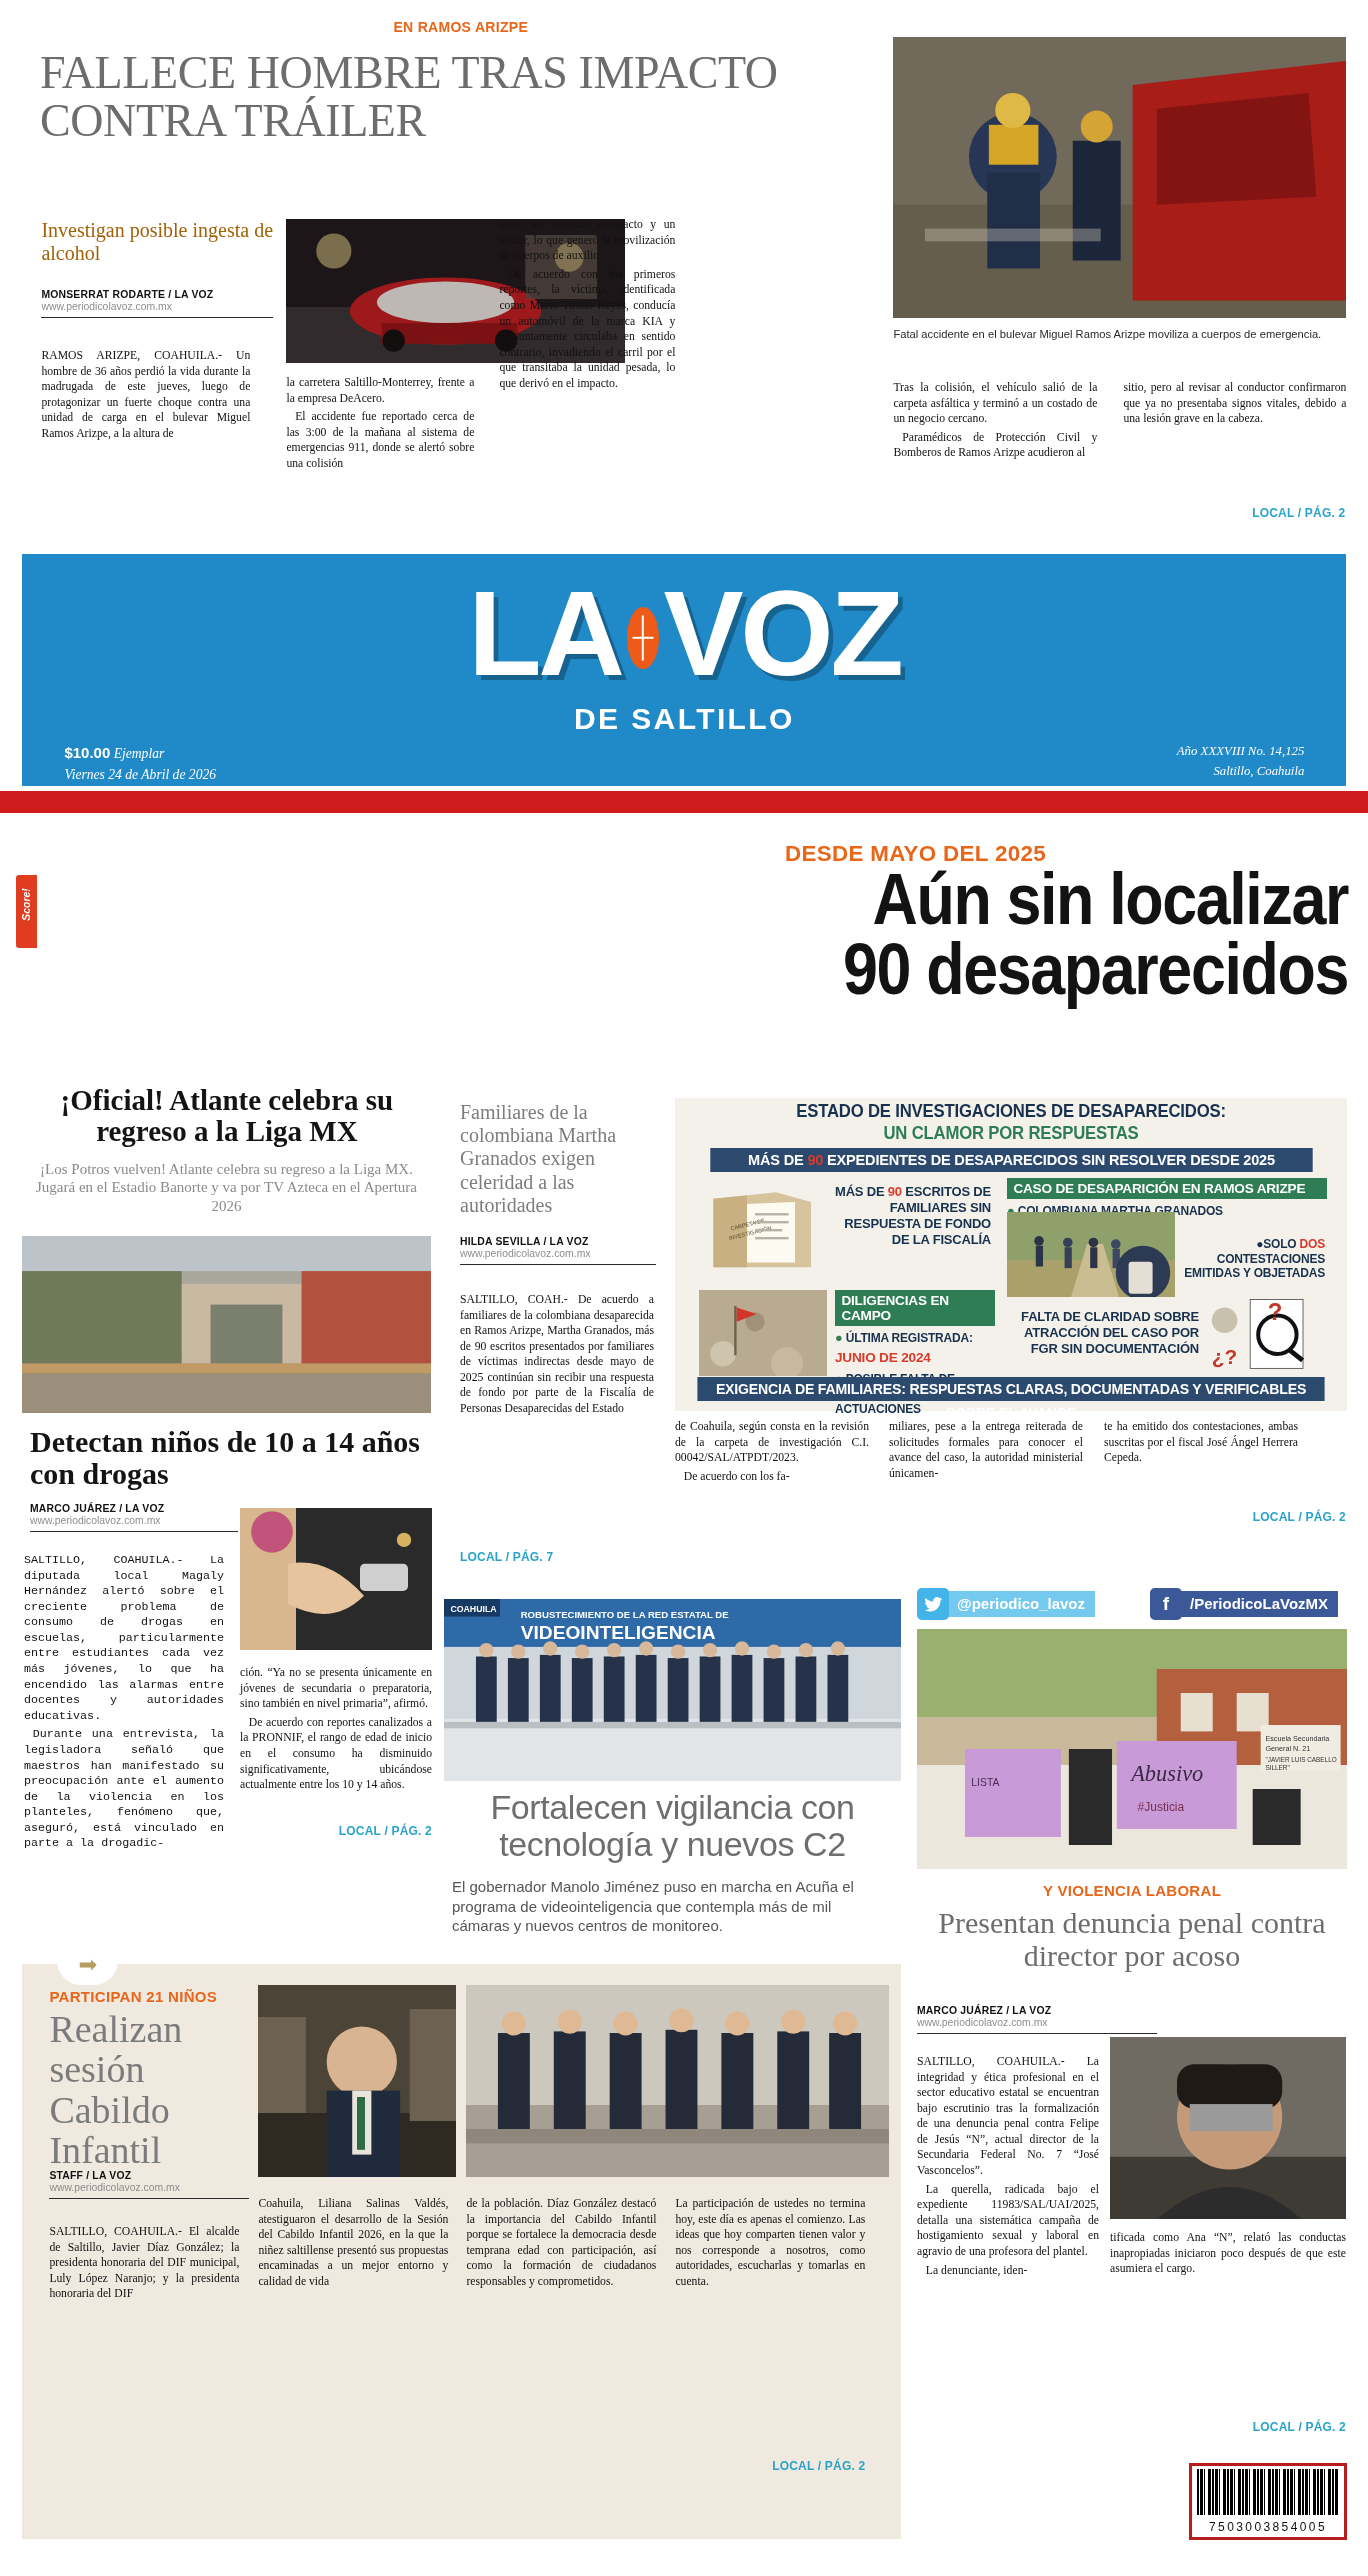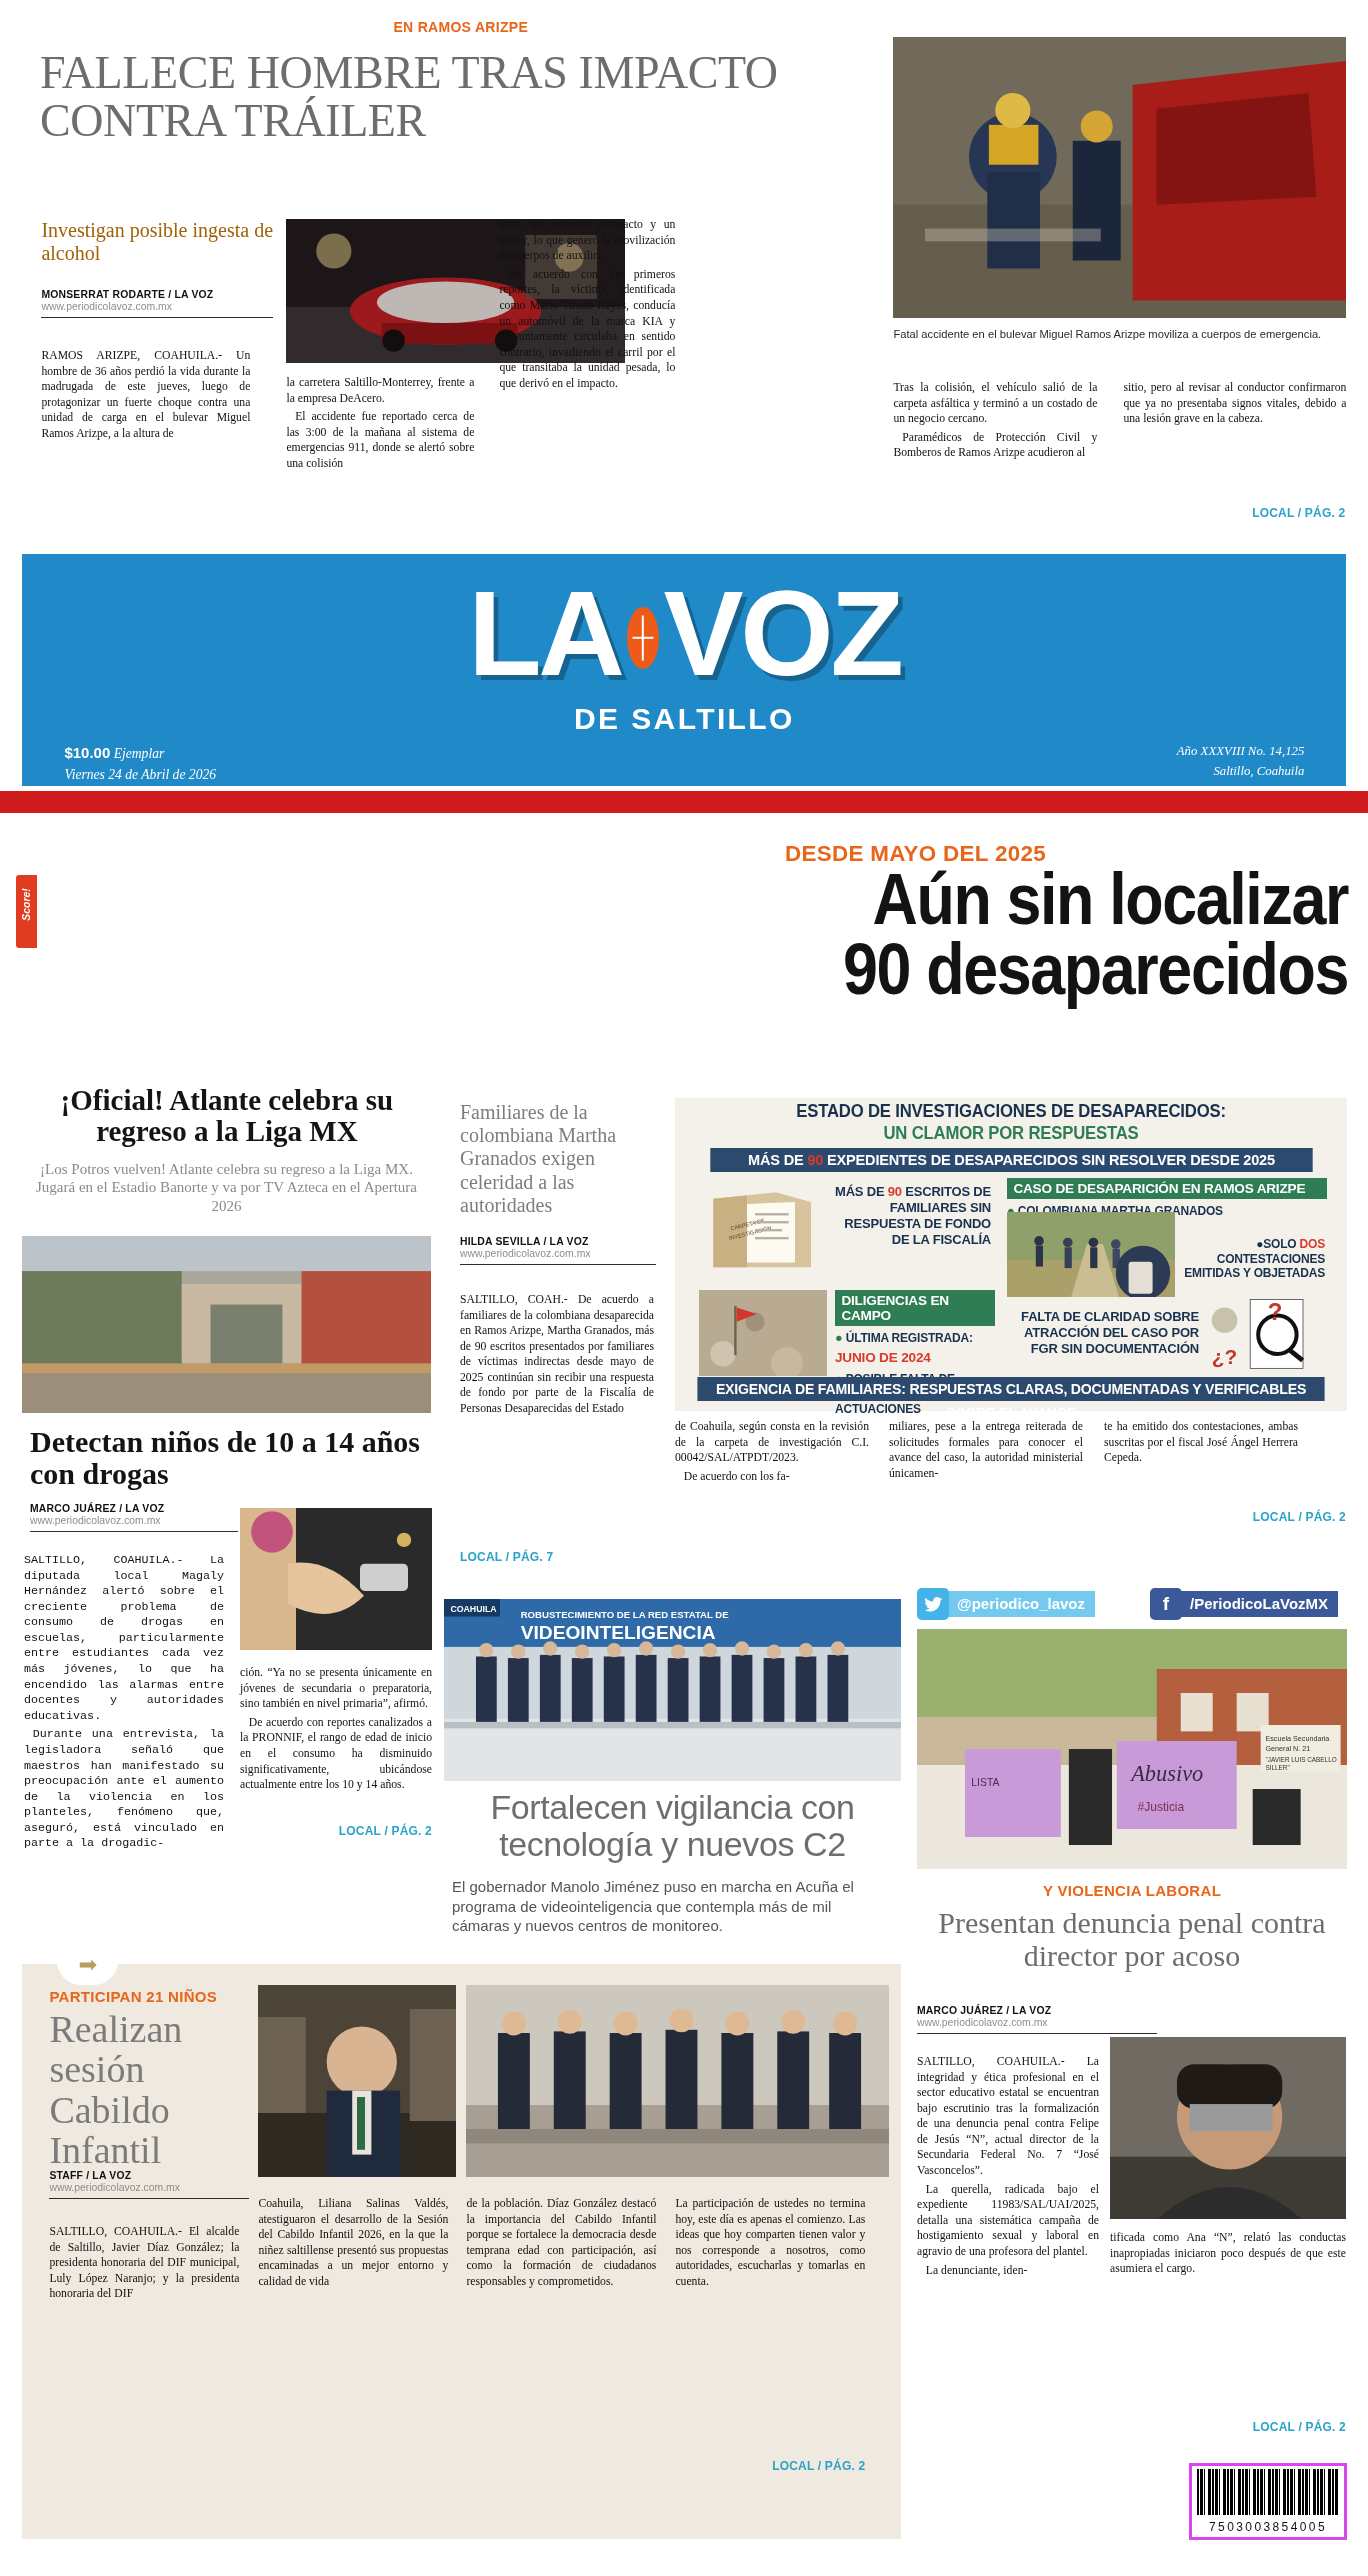--- a/index.html
+++ b/index.html
@@ -202,21 +202,21 @@
   .cab-photo1 { position:absolute; left:236px; top:21px; width:198px; height:192px; }
   .cab-photo2 { position:absolute; left:444px; top:21px; width:423px; height:192px; }
   .cab-c1 { position:absolute; left:27px; top:260px; width:190px; }
   .cab-c2 { position:absolute; left:236px; top:232px; width:190px; }
   .cab-c3 { position:absolute; left:444px; top:232px; width:190px; }
   .cab-c4 { position:absolute; left:653px; top:232px; width:190px; }
   .cab-pag { position:absolute; left:653px; top:495px; width:190px; }
 
   
   .barcode { position:absolute; left:1189px; top:2463px; width:158px; height:77px;
-      background:#d946ef; padding:3.2px; }
+      background:#b91c1c; padding:3.2px; }
   .barcode .inner { background:#fff; width:100%; height:100%; position:relative; }
   .barcode .bars { position:absolute; left:4.8px; right:4.8px; top:3.2px; height:46px;
       background: repeating-linear-gradient(90deg,
         #000 0 1.6px, #fff 1.6px 3.2px, #000 3.2px 5.6px, #fff 5.6px 7.2px,
         #000 7.2px 8px, #fff 8px 11.2px, #000 11.2px 13.6px, #fff 13.6px 15px); }
   .barcode .num { position:absolute; left:0; right:0; bottom:2.4px; text-align:center;
       font-family:"Liberation Sans", sans-serif; font-size:12px; letter-spacing:2.4px; color:#111; }
 
   .ph-img { width:100%; height:100%; display:block; }
 </style>

